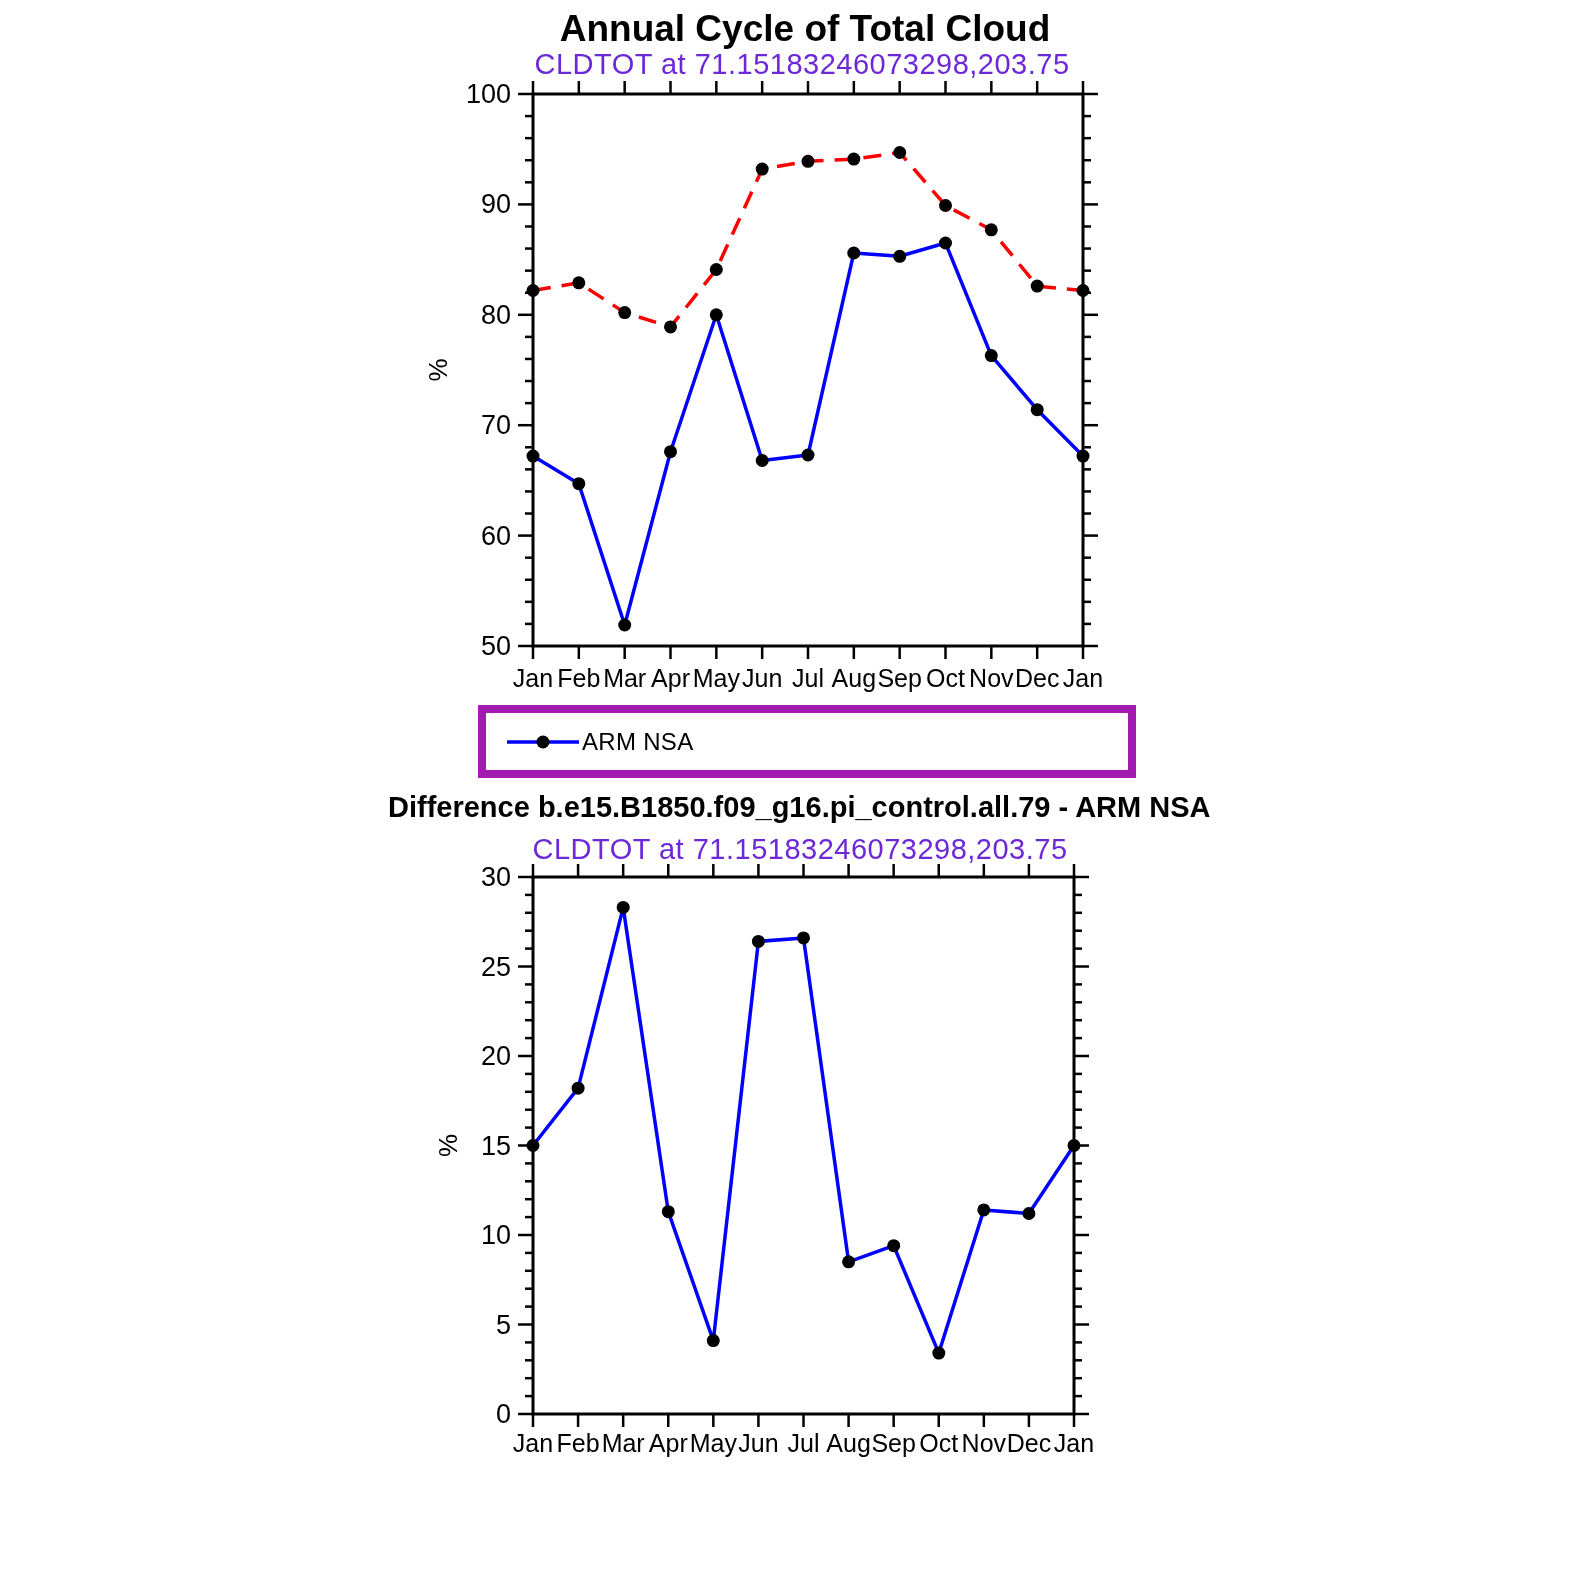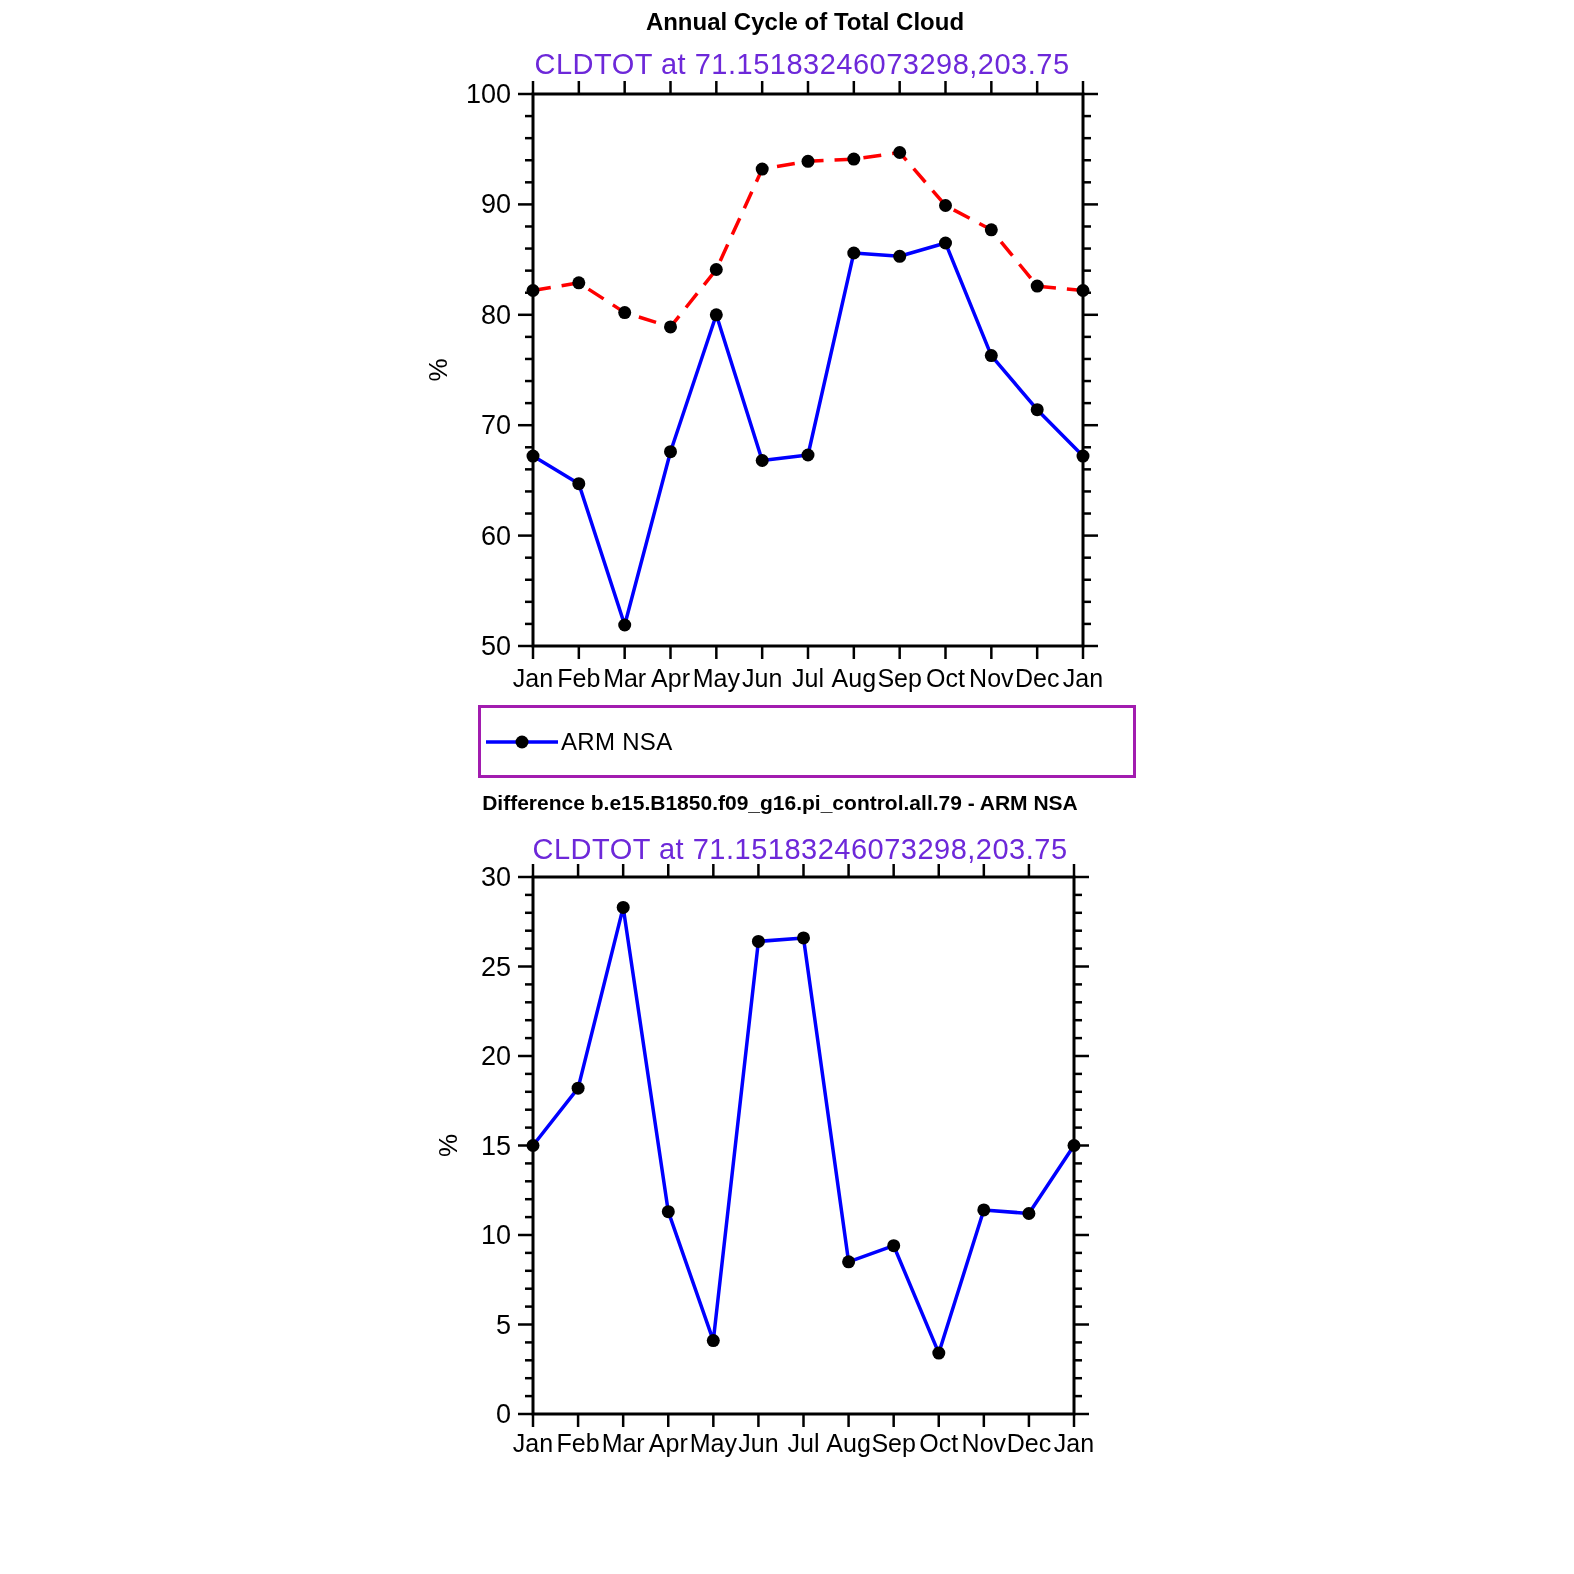--- a/index.html
+++ b/index.html
@@ -22,46 +22,46 @@
     z-index: 0;
   }
   .overlay {
     position: absolute;
     z-index: 1;
     color: #000000;
     white-space: nowrap;
   }
   .chart-title {
     font-weight: bold;
-    font-size: 24px;
+    font-size: 37px;
     text-align: center;
     letter-spacing: 0px;
   }
   .chart-subtitle {
     font-weight: normal;
     font-size: 29px;
     text-align: center;
     color: #6d28d9;
     letter-spacing: 0.5px;
   }
   #title1 { left: 405px; top: 8px;  width: 800px; }
   #subtitle1 { left: 402px; top: 48px; width: 800px; }
-  #title2 { left: 380px; top: 791px; width: 800px; font-size: 21px; }
+  #title2 { left: 388px; top: 791px; width: 800px; font-size: 29px; }
   #subtitle2 { left: 400px; top: 833px; width: 800px; }
   #legend {
     left: 478px;
     top: 705px;
     width: 658px;
     height: 73px;
-    border: 3px solid #a21caf;
+    border: 8px solid #a21caf;
     box-sizing: border-box;
     display: flex;
     flex-direction: column;
     justify-content: space-around;
-    padding: 2px 4px;
+    padding: 2px 20px;
     background: #ffffff;
   }
   .legend-row {
     display: flex;
     align-items: center;
     height: 32px;
   }
   .legend-row svg { flex: 0 0 auto; }
   .legend-label {
     font-size: 24px;

